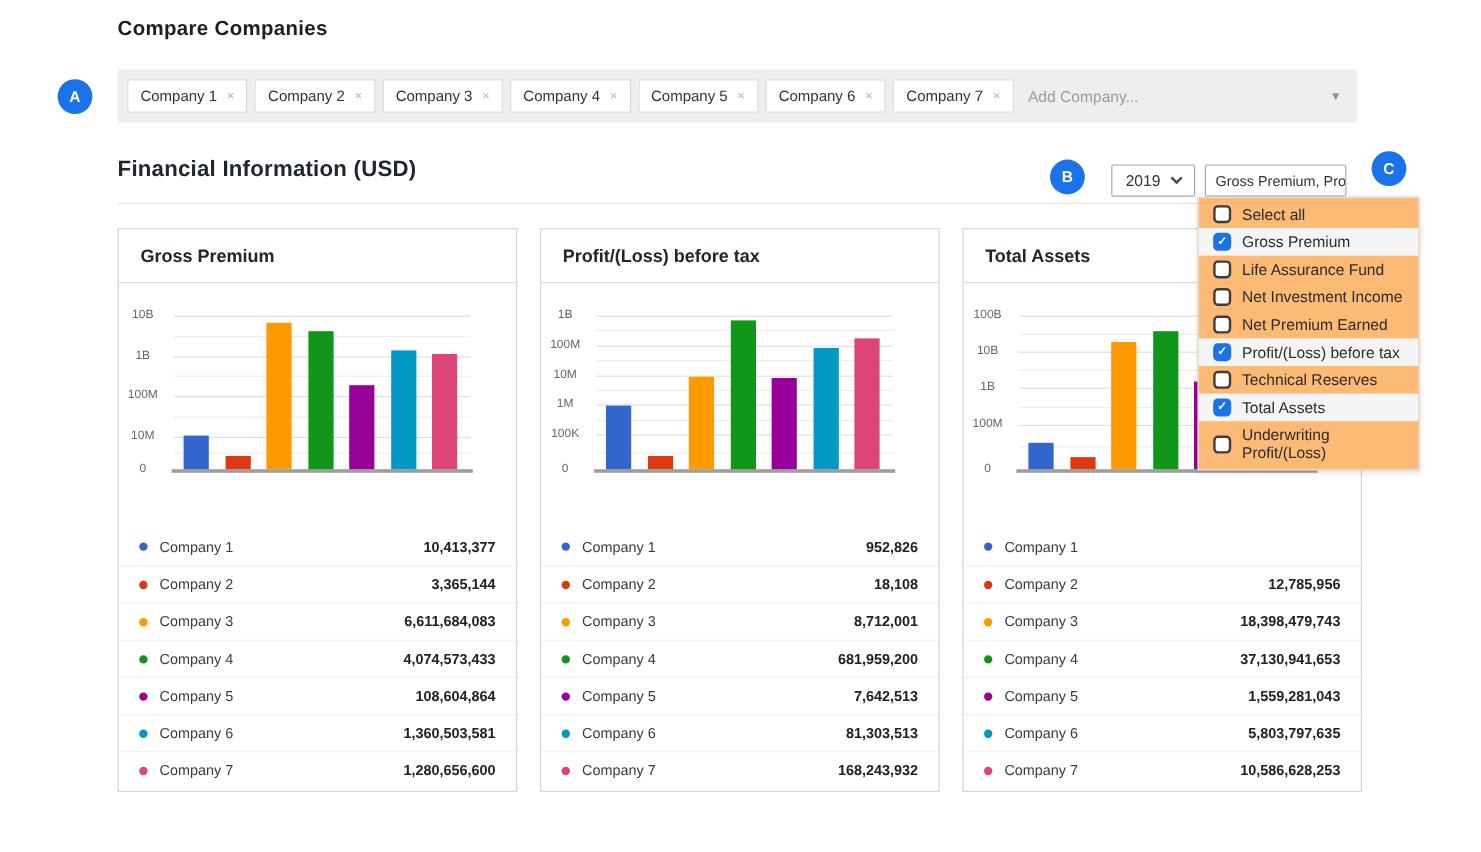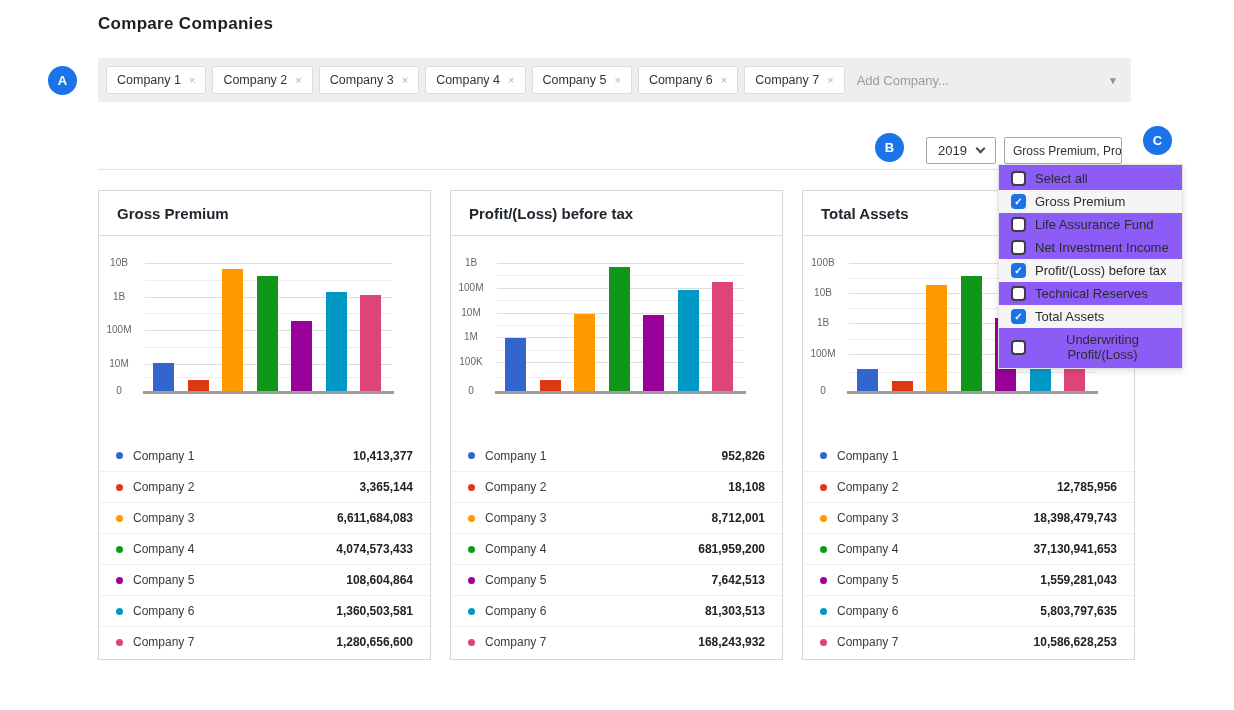--- a/index.html
+++ b/index.html
@@ -52,23 +52,23 @@
                 color:#666; line-height:12px; }
   .bar { position:absolute; width:21px; }
   .legend { margin-top:46px; }
   .legend-row { height:31px; display:flex; align-items:center; padding:0 17px;
                 border-top:1px solid #efefef; }
   .legend-row:first-child { border-top:none; }
   .dot { width:7px; height:7px; border-radius:50%; flex-shrink:0; }
   .legend-name { font-size:12px; color:#3a3a3a; margin-left:10px; }
   .legend-value { margin-left:auto; font-size:12px; font-weight:700; color:#222; }
 
-  .dropdown { position:absolute; left:998px; top:164px; width:185px; background:#8b5cf6;
+  .dropdown { position:absolute; left:998px; top:164px; width:185px; background:#fdba74;
               border:1px solid #e2e2e2; box-shadow:0 2px 6px rgba(0,0,0,.12); padding:2px 0;
-              z-index:20;text-align:center; }
+              z-index:20; }
   .dd-item { display:flex; align-items:center; gap:9px; padding:4px 12px; font-size:13px;
              color:#2b2b2b; cursor:pointer; }
   .dd-item.checked { background:#f5f5f5; }
   .checkbox { width:15px; height:15px; border:2px solid #3d3d3d; border-radius:4px; flex-shrink:0;
               display:flex; align-items:center; justify-content:center; background:#fff; }
   .checkbox.on { background:#1a73e8; border-color:#1a73e8; color:#fff; font-size:10px;
                  font-weight:700; line-height:1; }
 </style>
 </head>
 <body>
@@ -101,20 +101,21 @@
           <span>Company 6</span>
           <span class="x">×</span>
         </div><div class="chip">
           <span>Company 7</span>
           <span class="x">×</span>
         </div></span>
     <div class="tag-placeholder">Add Company...</div>
     <div class="tag-arrow">▼</div>
   </div>
 
+  <div class="section-title">Financial Information (USD)</div>
   <div class="rule"></div>
 
   <div class="year-select">
     <span>2019</span>
     <span class="chev"></span>
   </div>
   <div class="metric-select">
     <span>Gross Premium, Pro...</span>
   </div>
 
@@ -323,20 +324,24 @@
         <span>Gross Premium</span>
       </div>
       <div class="dd-item">
         <div class="checkbox"></div>
         <span>Life Assurance Fund</span>
       </div>
       <div class="dd-item">
         <div class="checkbox"></div>
         <span>Net Investment Income</span>
       </div>
+      <div class="dd-item">
+        <div class="checkbox"></div>
+        <span>Net Premium Earned</span>
+      </div>
       <div class="dd-item checked">
         <div class="checkbox on">✓</div>
         <span>Profit/(Loss) before tax</span>
       </div>
       <div class="dd-item">
         <div class="checkbox"></div>
         <span>Technical Reserves</span>
       </div>
       <div class="dd-item checked">
         <div class="checkbox on">✓</div>

